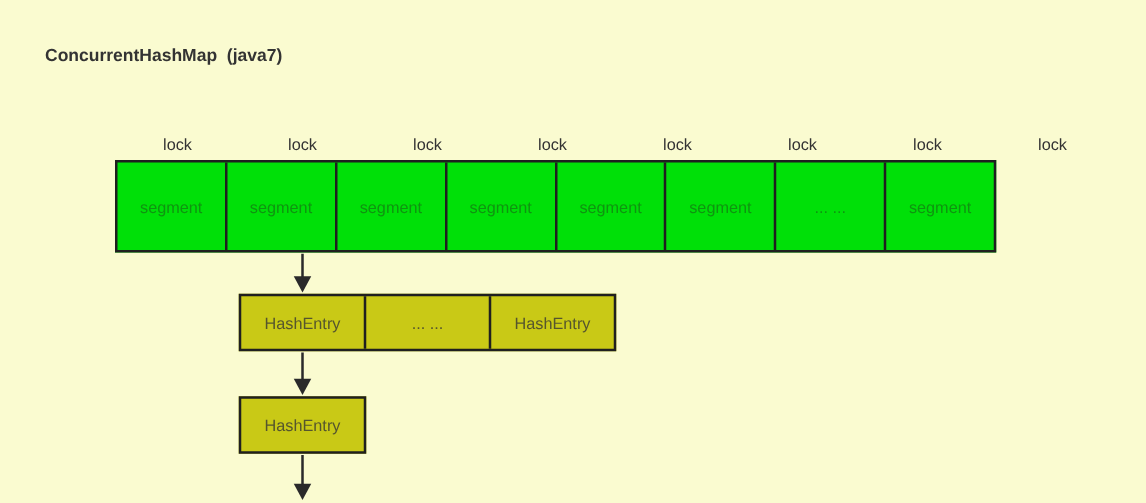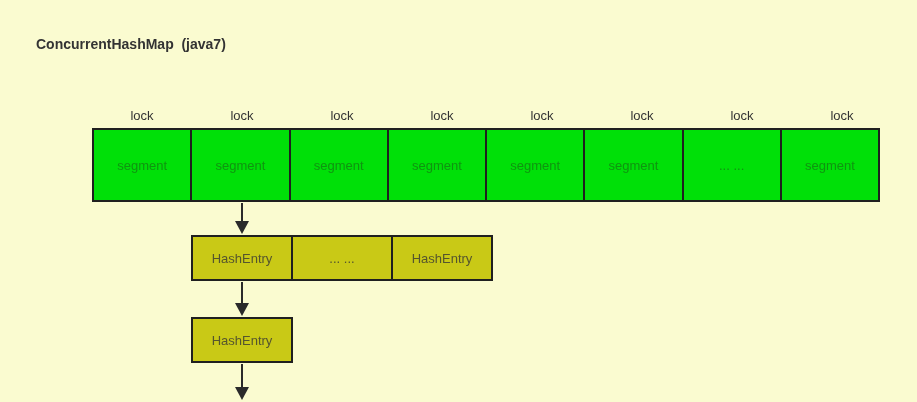--- a/index.html
+++ b/index.html
@@ -29,21 +29,21 @@
     line-height: 20px;
     text-align: center;
     font-size: 13px;
     font-weight: normal;
     color: var(--label-text, #333333);
   }
   .segment-row {
     position: absolute;
     left: 92px;
     top: 128px;
-    width: 788px;
+    width: 705px;
     height: 74px;
     display: flex;
     border: 2px solid var(--border, #1f1f1f);
     background: var(--segment-fill, #00e008);
   }
   .segment-cell {
     flex: 1 1 0;
     display: flex;
     align-items: center;
     justify-content: center;

